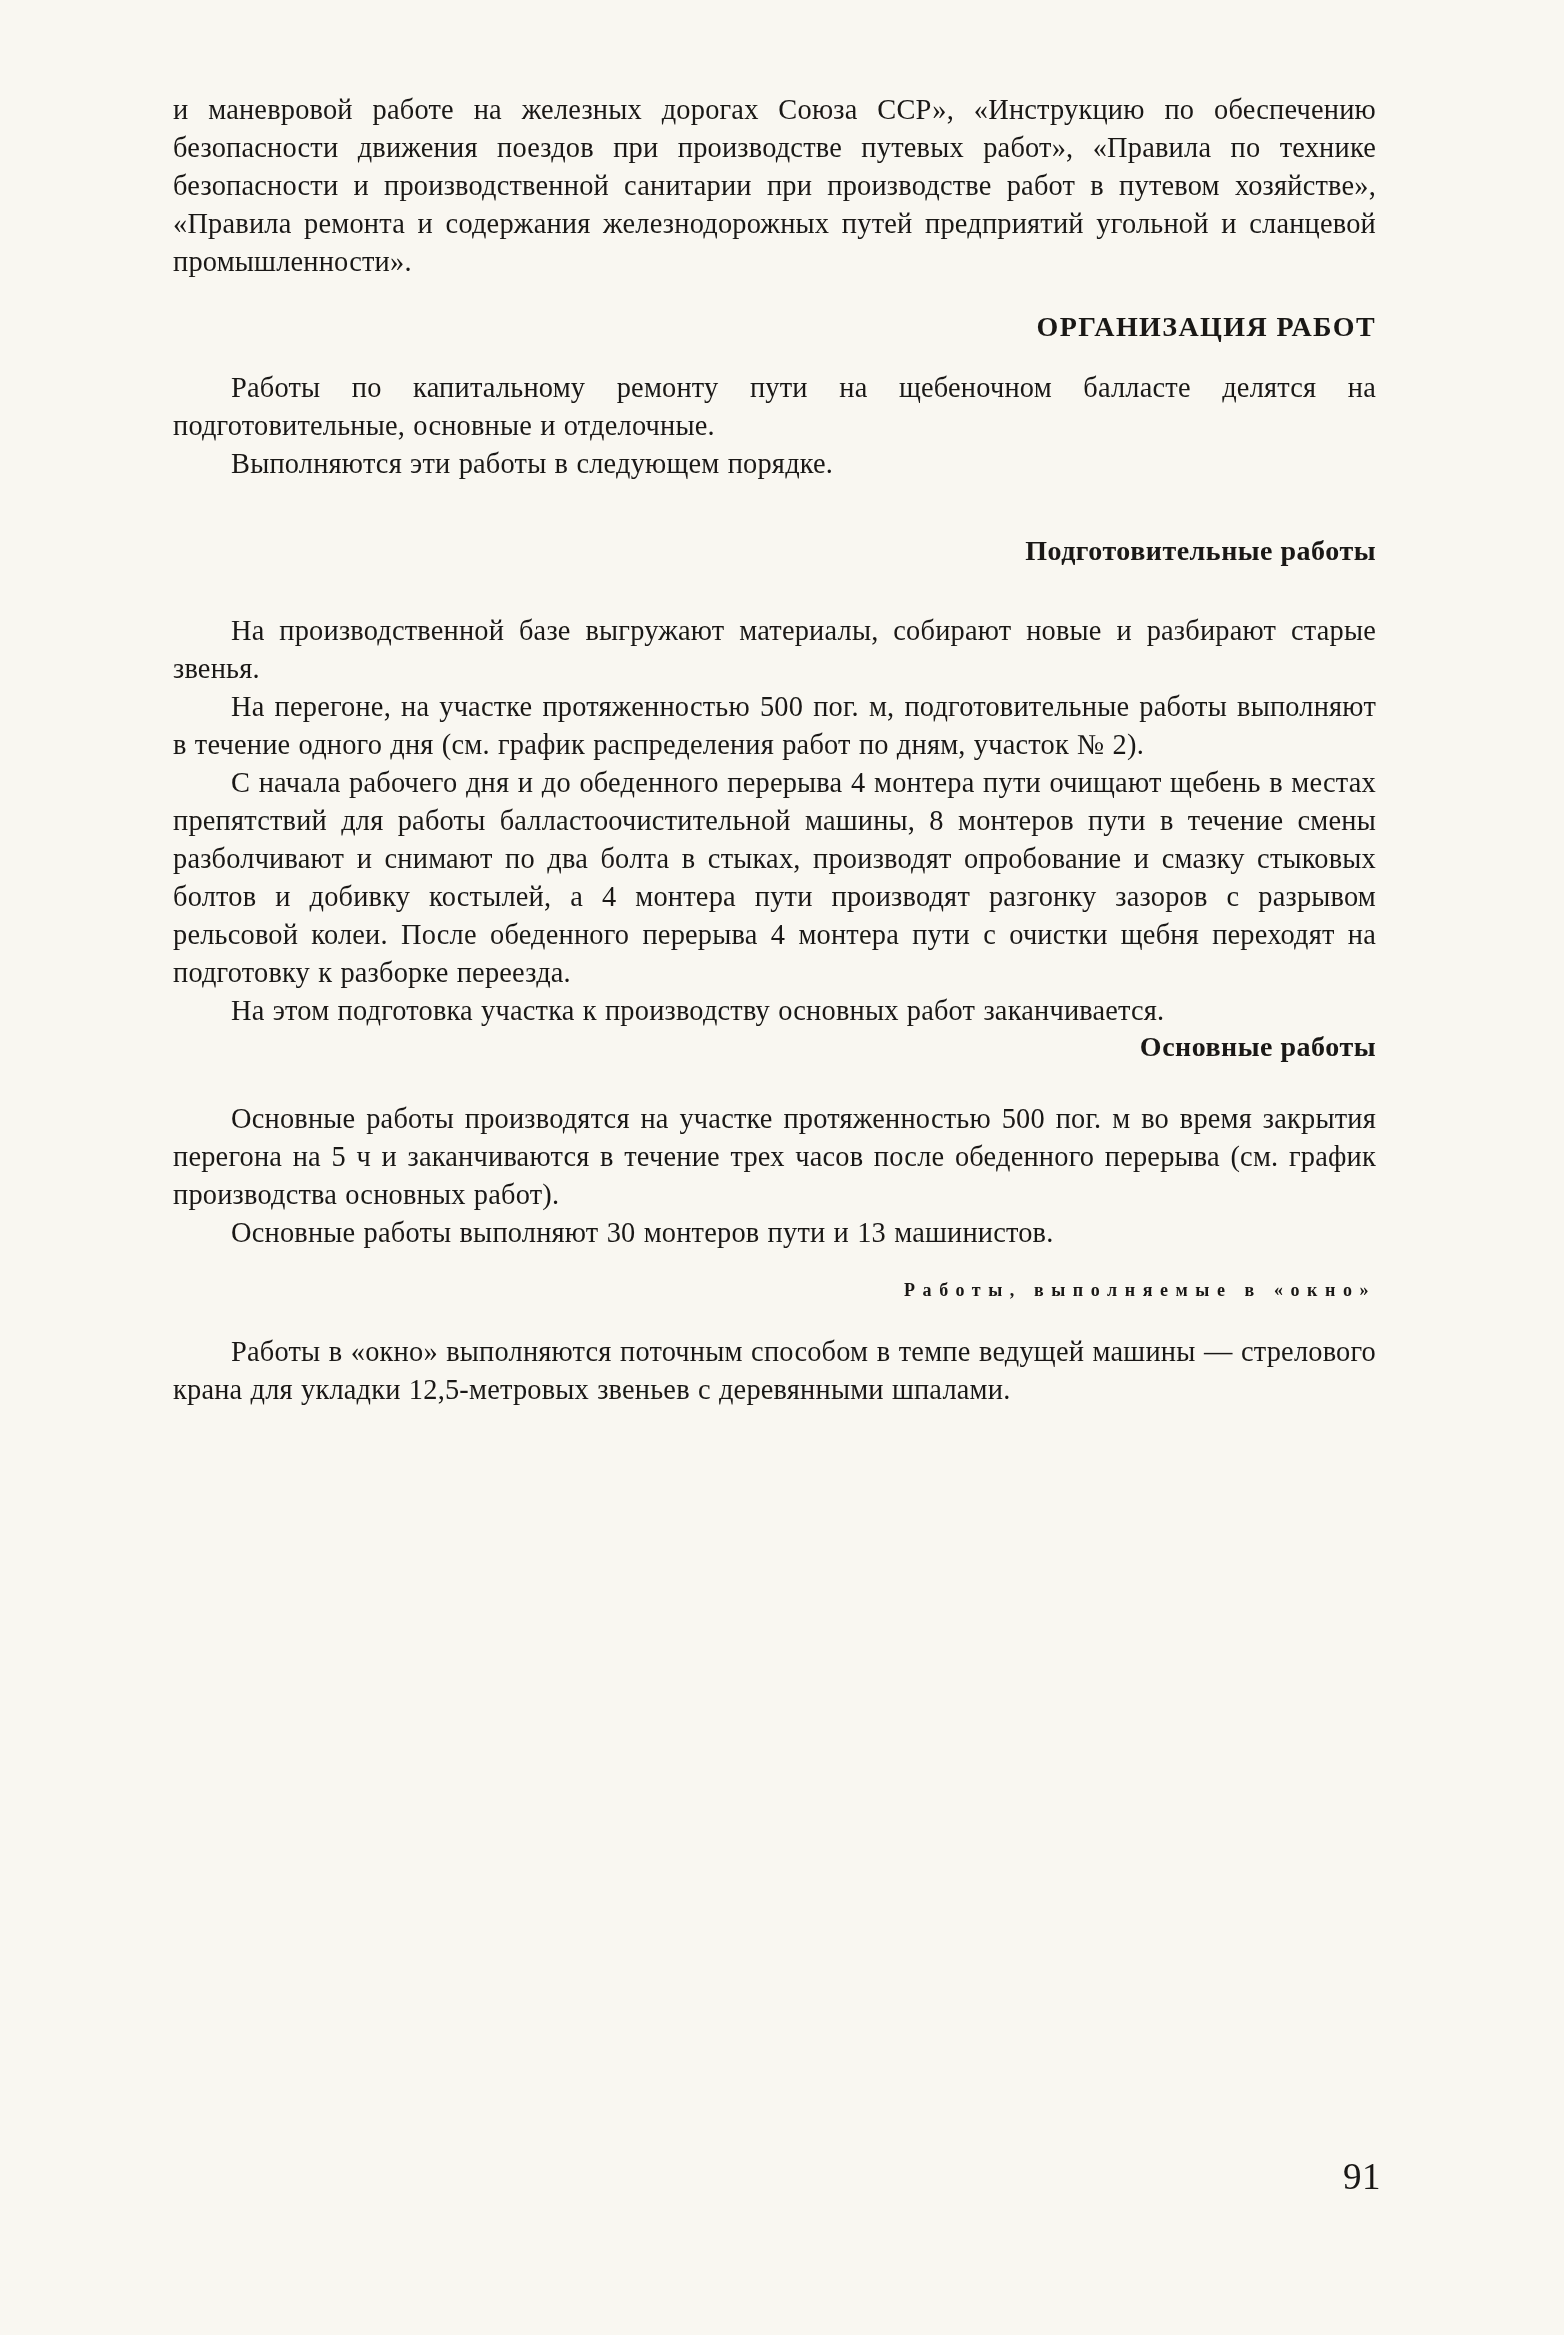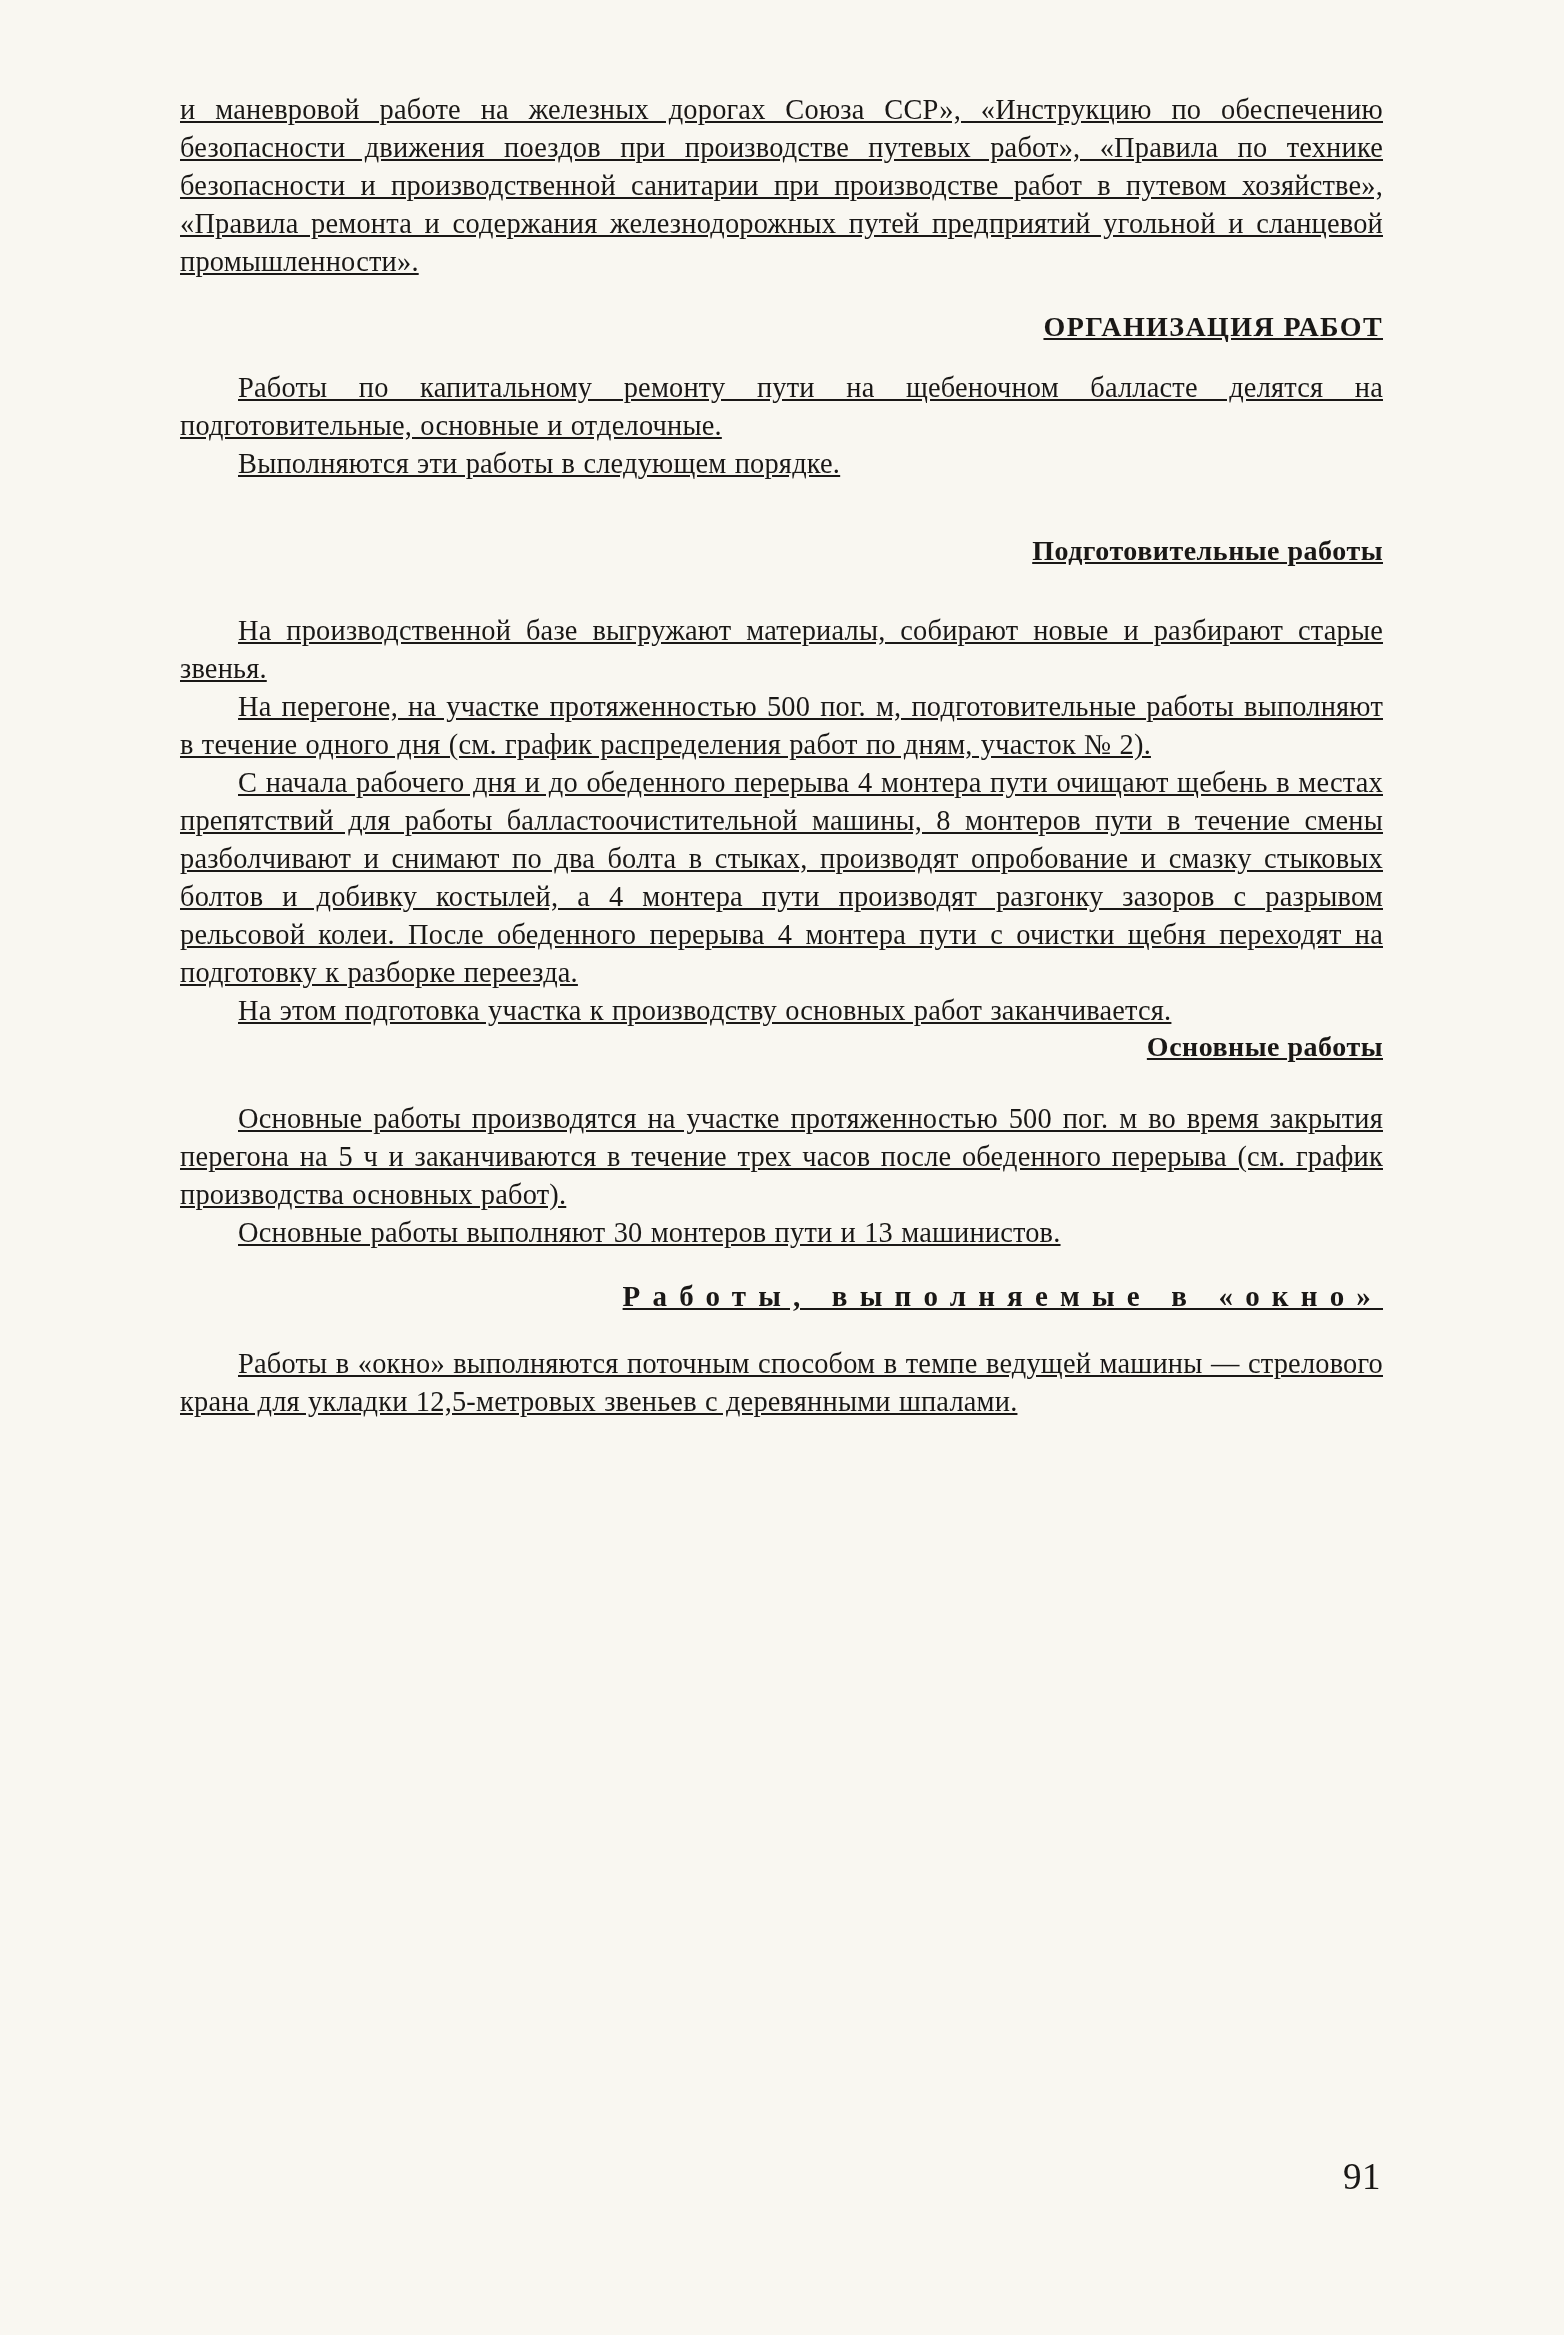--- a/index.html
+++ b/index.html
@@ -18,24 +18,23 @@
   
   .page {
     position: absolute;
     inset: 0;
     background:
       radial-gradient(ellipse 120% 115% at 50% 45%, rgba(255,255,255,0.0) 70%, rgba(120,110,95,0.07) 100%),
       #f9f7f1;
   }
   .text-block {
     position: absolute;
-    left: 180px;
+    left: 173px;
     top: 91px;
     width: 1203px;
-    text-decoration: underline;
   }
   .para {
     margin: 0;
     font-size: 28.4px;
     line-height: 38px;
     text-align: justify;
     text-indent: 58px;
     letter-spacing: 0.2px;
     word-spacing: 0.9px;
   }
@@ -55,21 +54,21 @@
   .h-sub {
     margin: 52px 0 45px;
   }
   .h-main {
     margin: 1px 0 37px;
   }
   .h-spaced {
     font-weight: bold;
     letter-spacing: 0.42em;
     margin: 28px 0 32px;
-    font-size: 29px;
+    font-size: 18px;
   }
   .page-number {
     position: absolute;
     right: 183px;
     top: 2155px;
     font-size: 37px;
     letter-spacing: 0.5px;
   }
 </style>
 </head>

